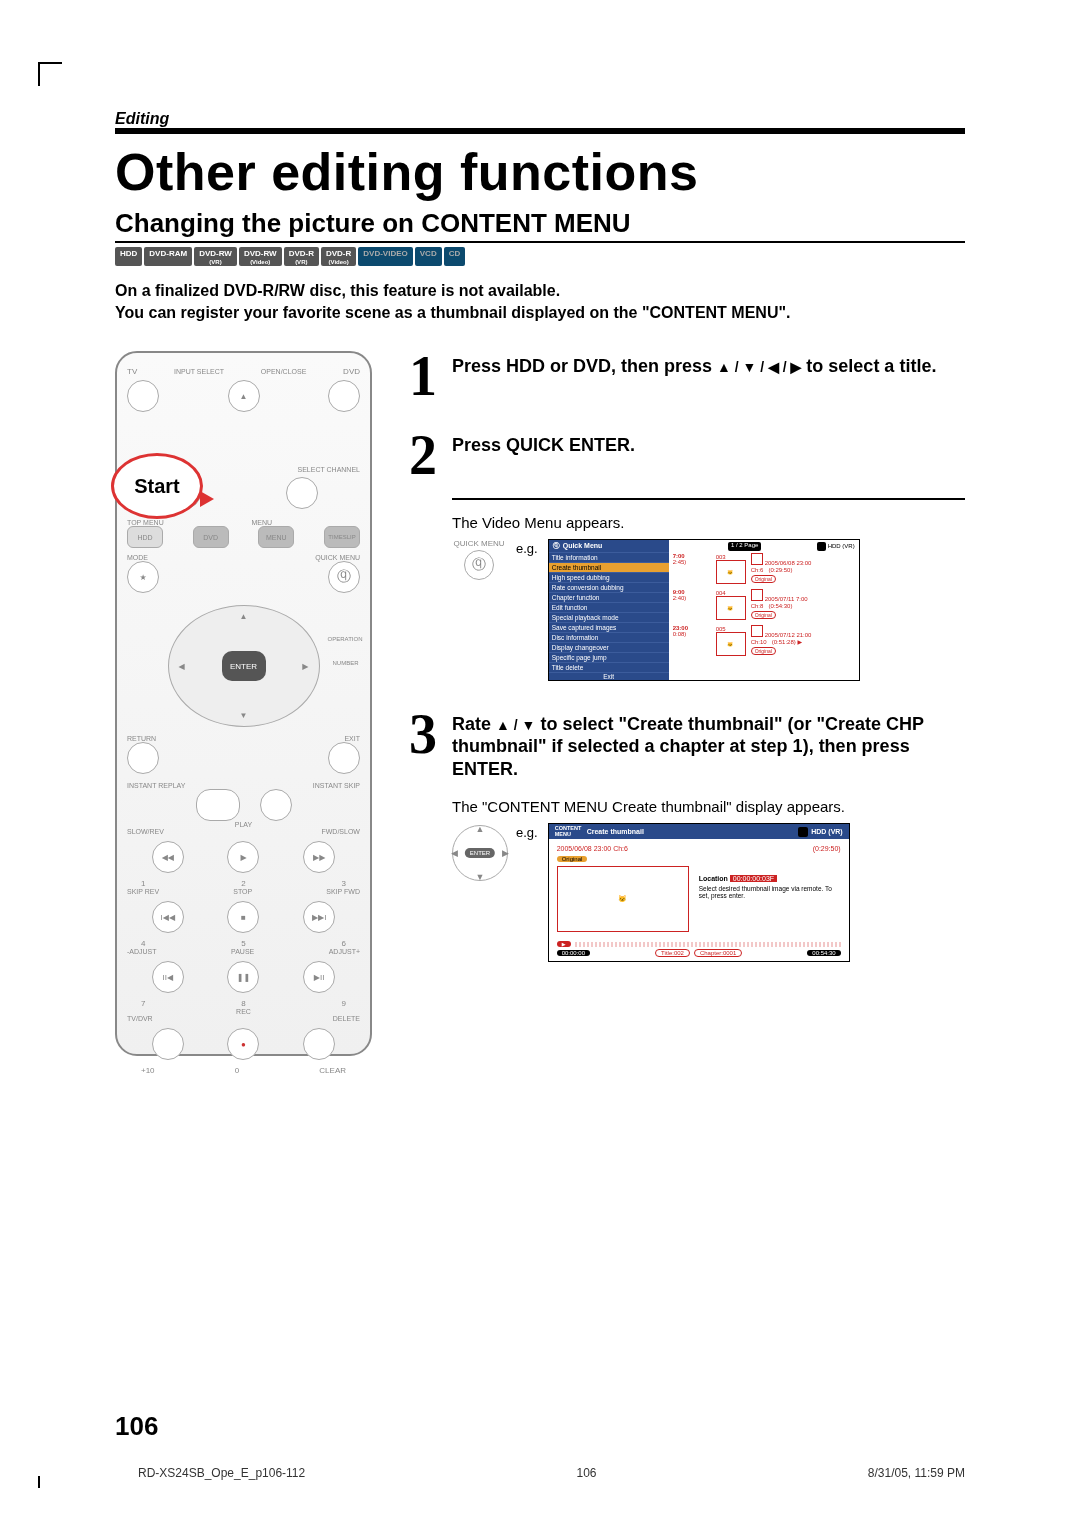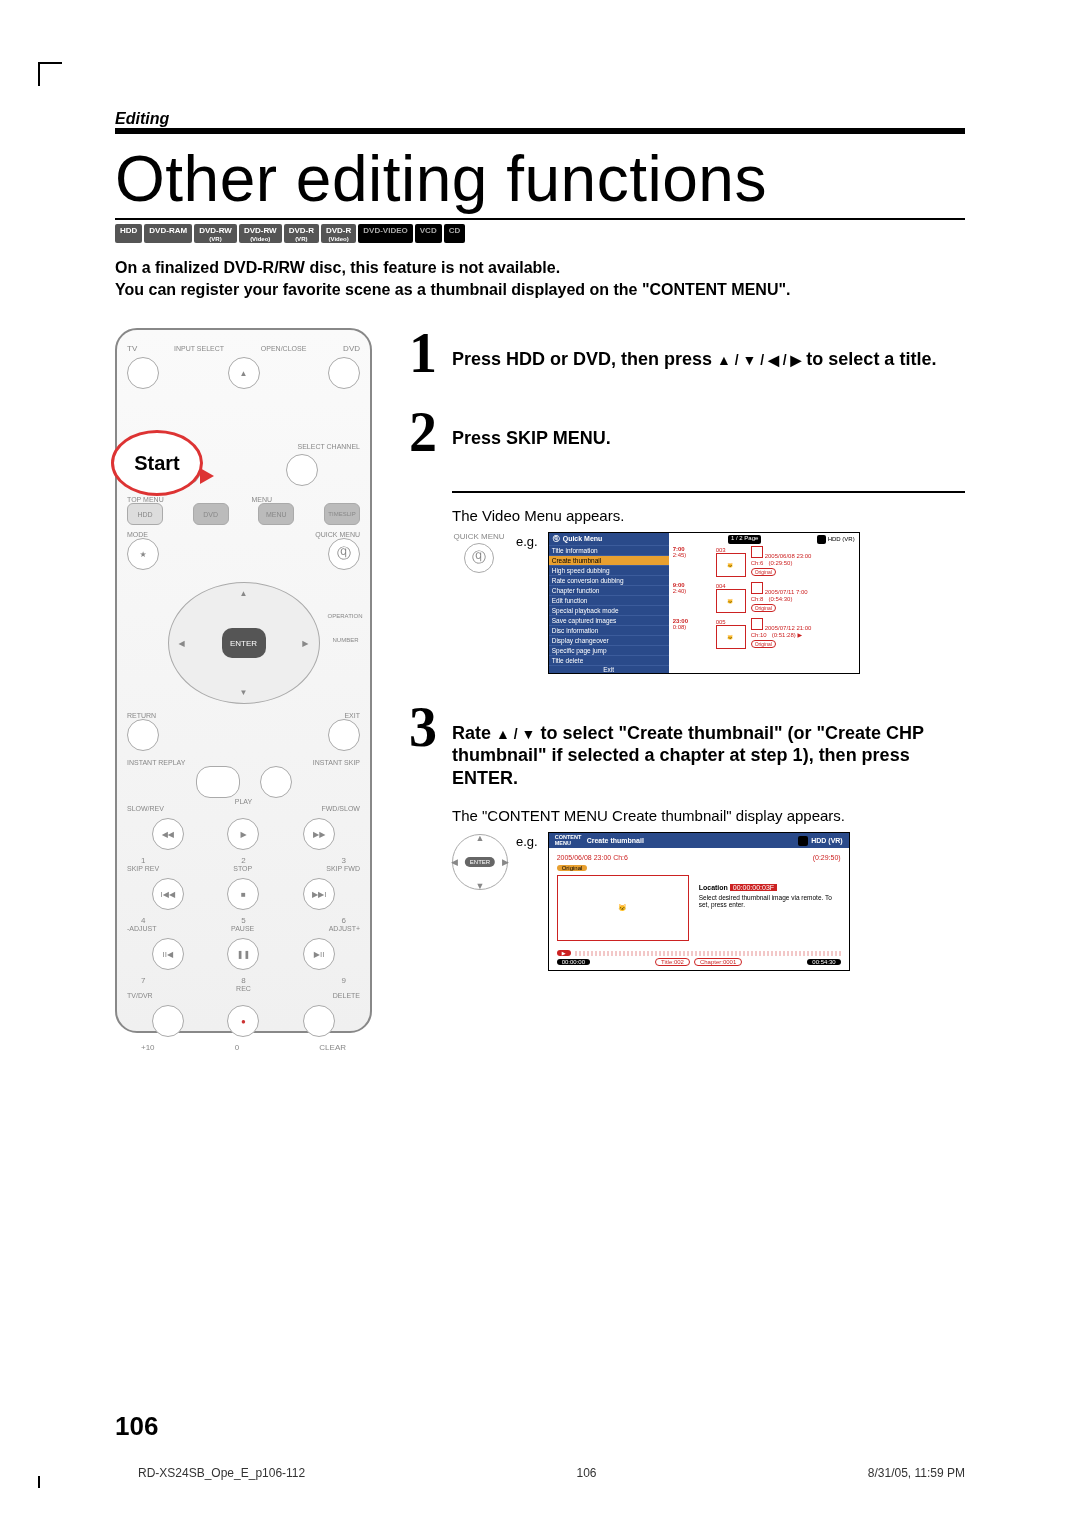--- a/index.html
+++ b/index.html
@@ -23,22 +23,22 @@
     font-size: 16px;
     font-weight: bold;
     font-style: italic;
     color: #000;
   }
   .heavy-divider {
     border-top: 6px solid #000;
     margin-bottom: 8px;
   }
   .title {
-    font-size: 64px;
-    font-weight: normal;
+    font-size: 52px;
+    font-weight: bold;
     color: #000;
     letter-spacing: 0.5px;
   }
   .subtitle {
     font-size: 26px;
     font-weight: bold;
     color: #000;
     margin-top: 6px;
   }
   .hr-under-sub {
@@ -52,21 +52,21 @@
   }
   .badge {
     font-size: 8px;
     font-weight: bold;
     padding: 1px 5px;
     border-radius: 2px;
     line-height: 11px;
     text-align: center;
   }
   .badge.dark { background:#555; color:#fff; }
-  .badge.light { background:#000000; color:#aaa; }
+  .badge.light { background:#0c4a6e; color:#aaa; }
   .badge small { display:block; font-size:6px; line-height:6px; }
 
   .intro {
     font-size: 16px;
     font-weight: bold;
     line-height: 1.35;
     margin-bottom: 28px;
   }
 
   .content-row {
@@ -135,21 +135,21 @@
   }
   .step-num {
     font-family: "Times New Roman", Times, serif;
     font-size: 56px;
     font-weight: bold;
     line-height: 0.9;
     color: #000;
     width: 38px;
     text-align: center;
   }
-  .step-body { flex:1; padding-top:4px;margin-top:16px; }
+  .step-body { flex:1; padding-top:4px; }
   .step-title {
     font-size: 18px;
     font-weight: bold;
     line-height: 1.25;
   }
   .arrow { font-size: 14px; }
   .step-sub {
     font-size: 15px;
     margin-top: 14px;
     margin-bottom: 8px;
@@ -277,20 +277,21 @@
 <body>
 
 <div class="crop-mark"></div>
 <div class="crop-mark b"></div>
 
 <div class="page">
 
   <div class="section-tag">Editing</div>
   <div class="heavy-divider"></div>
   <div class="title">Other editing functions</div>
+  <div class="subtitle">Changing the picture on CONTENT MENU</div>
   <div class="hr-under-sub"></div>
 
   <div class="disc-badges">
     <span class="badge dark">HDD</span>
     <span class="badge dark">DVD-RAM</span>
     <span class="badge dark">DVD-RW<small>(VR)</small></span>
     <span class="badge dark">DVD-RW<small>(Video)</small></span>
     <span class="badge dark">DVD-R<small>(VR)</small></span>
     <span class="badge dark">DVD-R<small>(Video)</small></span>
     <span class="badge light">DVD-VIDEO</span>
@@ -442,21 +443,21 @@
         <div class="step-body">
           <div class="step-title">
             <span>Press HDD or DVD, then press </span><span class="arrow">▲ / ▼ / ◀ / ▶</span><span> to select a title.</span>
           </div>
         </div>
       </div>
 
       <div class="step">
         <div class="step-num">2</div>
         <div class="step-body">
-          <div class="step-title">Press SKIP MENU.</div>
+          <div class="step-title">Press QUICK ENTER.</div>
           <div class="sep" style="height:1.5px;margin-top:42px;"></div>
           <div class="step-sub">The Video Menu appears.</div>
           <div class="eg-row">
             <div class="col-icon">
               <div>QUICK MENU</div>
               <div class="mini-icon">ⓠ</div>
             </div>
             <div class="eg-label">e.g.</div>
 
             <div class="osd osd-quick">

